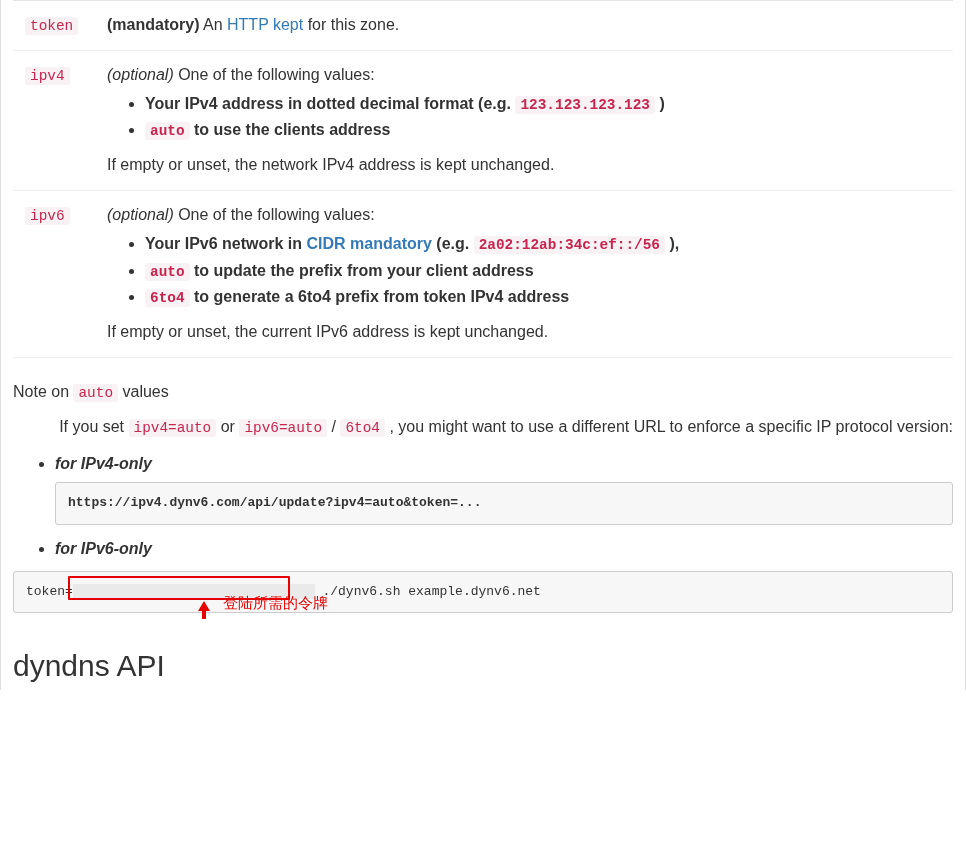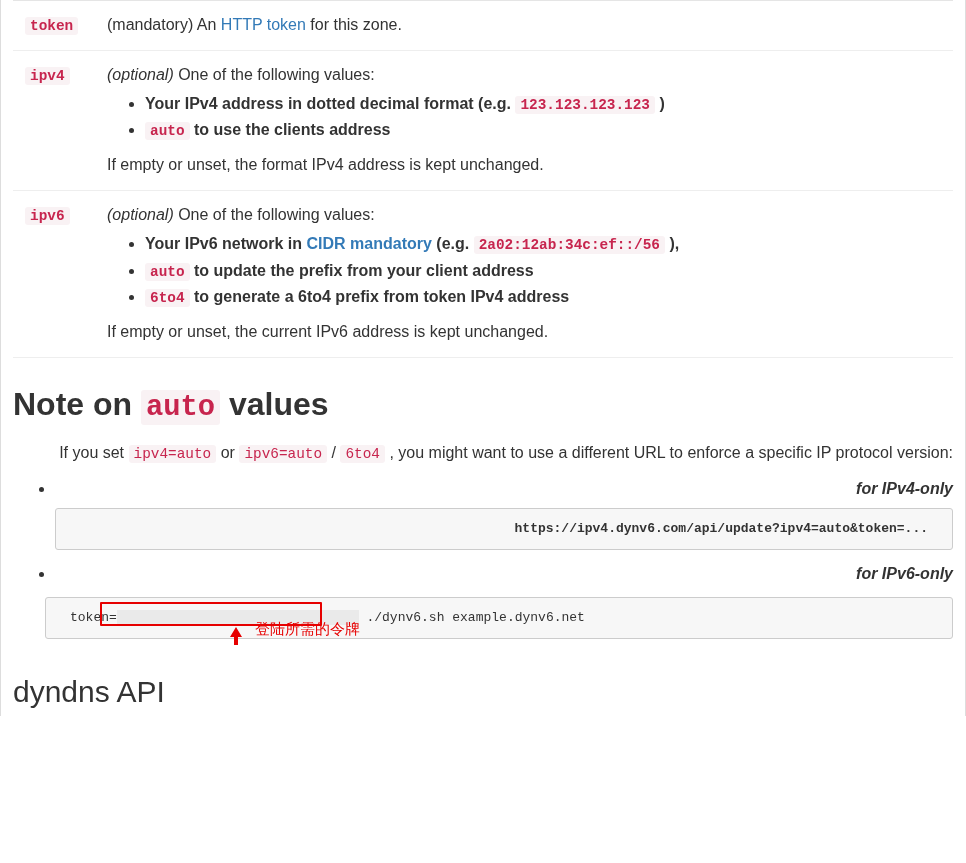--- a/index.html
+++ b/index.html
@@ -11,54 +11,54 @@
   .page-outer {
     width: 966px; margin: 0 auto;
     border-left: 1px solid #ddd; border-right: 1px solid #ddd;
     padding: 0 12px;
   }
   .content { padding: 0; }
   
   .param-table { width: 100%; border-collapse: collapse; border-top: 1px solid #e5e5e5; }
   .param-table tr { border-bottom: 1px solid #eee; }
   .param-table td { vertical-align: top; padding: 12px 12px; }
-  .param-key { width: 82px; font-weight: bold; }
+  .param-key { width: 82px; }
   .param-desc { }
   code, .code {
     font-family: SFMono-Regular, Menlo, Consolas, "Liberation Mono", monospace;
     font-size: 0.9em;
   }
   .pink-code {
     background: #f9f2f4; color: #c7254e; padding: 1px 5px; border-radius: 3px;
   }
   .optional-label { font-style: italic; }
-  .mandatory-label { font-weight: 400; }
+  .mandatory-label { font-weight: 700; }
   a.link, a.link:visited { color: #337ab7; text-decoration: none; }
   ul.tight { margin: 4px 0 10px 20px; padding-left: 18px; font-weight: bold; }
   ul.tight li { margin: 2px 0; }
-  h3.section { font-size: 32px; font-weight: 700; margin: 22px 0 10px; color: #333; }
+  h3.section { font-size: 16px; font-weight: 400; margin: 22px 0 10px; color: #333; }
   h2.section-h2 { font-size: 30px; font-weight: 500; margin: 22px 0 12px; color: #333; }
   p { margin: 8px 0 12px; text-align: right; }
   .example-label { font-style: italic; color: #333; }
   pre.codeblock {
     display: block;
     margin: 6px 0 12px;
-    padding: 10px 24px;
+    padding: 10px 12px;
     background: #f7f7f7;
     border: 1px solid #ccc;
     border-radius: 3px;
     font-family: SFMono-Regular, Menlo, Consolas, "Liberation Mono", monospace;
     font-size: 13px;
     color: #333;
     white-space: pre;
     overflow-x: auto;
   }
   .after-block { margin-top: 12px; }
   
-  .annot-wrap { position: relative; margin-left: 32px; }
+  .annot-wrap { position: relative; }
   .annot-box {
     position: absolute;
     border: 2px solid #e60000;
     border-radius: 1px;
     pointer-events: none;
   }
   .annot-arrow {
     position: absolute; pointer-events: none;
     width: 14px; height: 18px;
   }
@@ -78,39 +78,39 @@
 <div class="content">
 
   <table class="param-table">
     <tbody>
 
       <tr>
         <td class="param-key">
           <code class="pink-code">token</code>
         </td>
         <td class="param-desc">
-          <span class="mandatory-label">(mandatory)</span><span> An </span><a href="#" class="link">HTTP token</a><span> for this zone.</span>
+          <span class="mandatory-label">(mandatory)</span><span> An </span><a href="#" class="link">HTTP kept</a><span> for this zone.</span>
         </td>
       </tr>
 
       <tr>
         <td class="param-key">
           <code class="pink-code">ipv4</code>
         </td>
         <td class="param-desc">
           <span class="optional-label">(optional)</span><span> One of the following values:</span>
           <ul class="tight">
             <li>
               <span>Your IPv4 address in dotted decimal format (e.g. </span><code class="pink-code">123.123.123.123</code><span> )</span>
             </li>
             <li>
               <code class="pink-code">auto</code><span> to use the clients address</span>
             </li>
           </ul>
-          <div>If empty or unset, the format IPv4 address is kept unchanged.</div>
+          <div>If empty or unset, the network IPv4 address is kept unchanged.</div>
         </td>
       </tr>
 
       <tr>
         <td class="param-key">
           <code class="pink-code">ipv6</code>
         </td>
         <td class="param-desc">
           <span class="optional-label">(optional)</span><span> One of the following values:</span>
           <ul class="tight">
@@ -129,21 +129,21 @@
       </tr>
     </tbody>
   </table>
 
   <h3 class="section">
     <span>Note on </span><code class="pink-code">auto</code><span> values</span>
   </h3>
   <p>
     <span>If you set </span><code class="pink-code">ipv4=auto</code><span> or </span><code class="pink-code">ipv6=auto</code><span> / </span><code class="pink-code">6to4</code><span> , you might want to use a different URL to enforce a specific IP protocol version:</span>
   </p>
-  <ul class="tight" style="margin-left:24px;text-align:right;">
+  <ul class="tight" style="margin-left:24px;">
     <li>
       <span class="example-label">for IPv4-only</span>
       <pre class="codeblock">https://ipv4.dynv6.com/api/update?ipv4=auto&amp;token=...</pre>
     </li>
     <li>
       <span class="example-label">for IPv6-only</span>
     </li>
   </ul>
 
 

